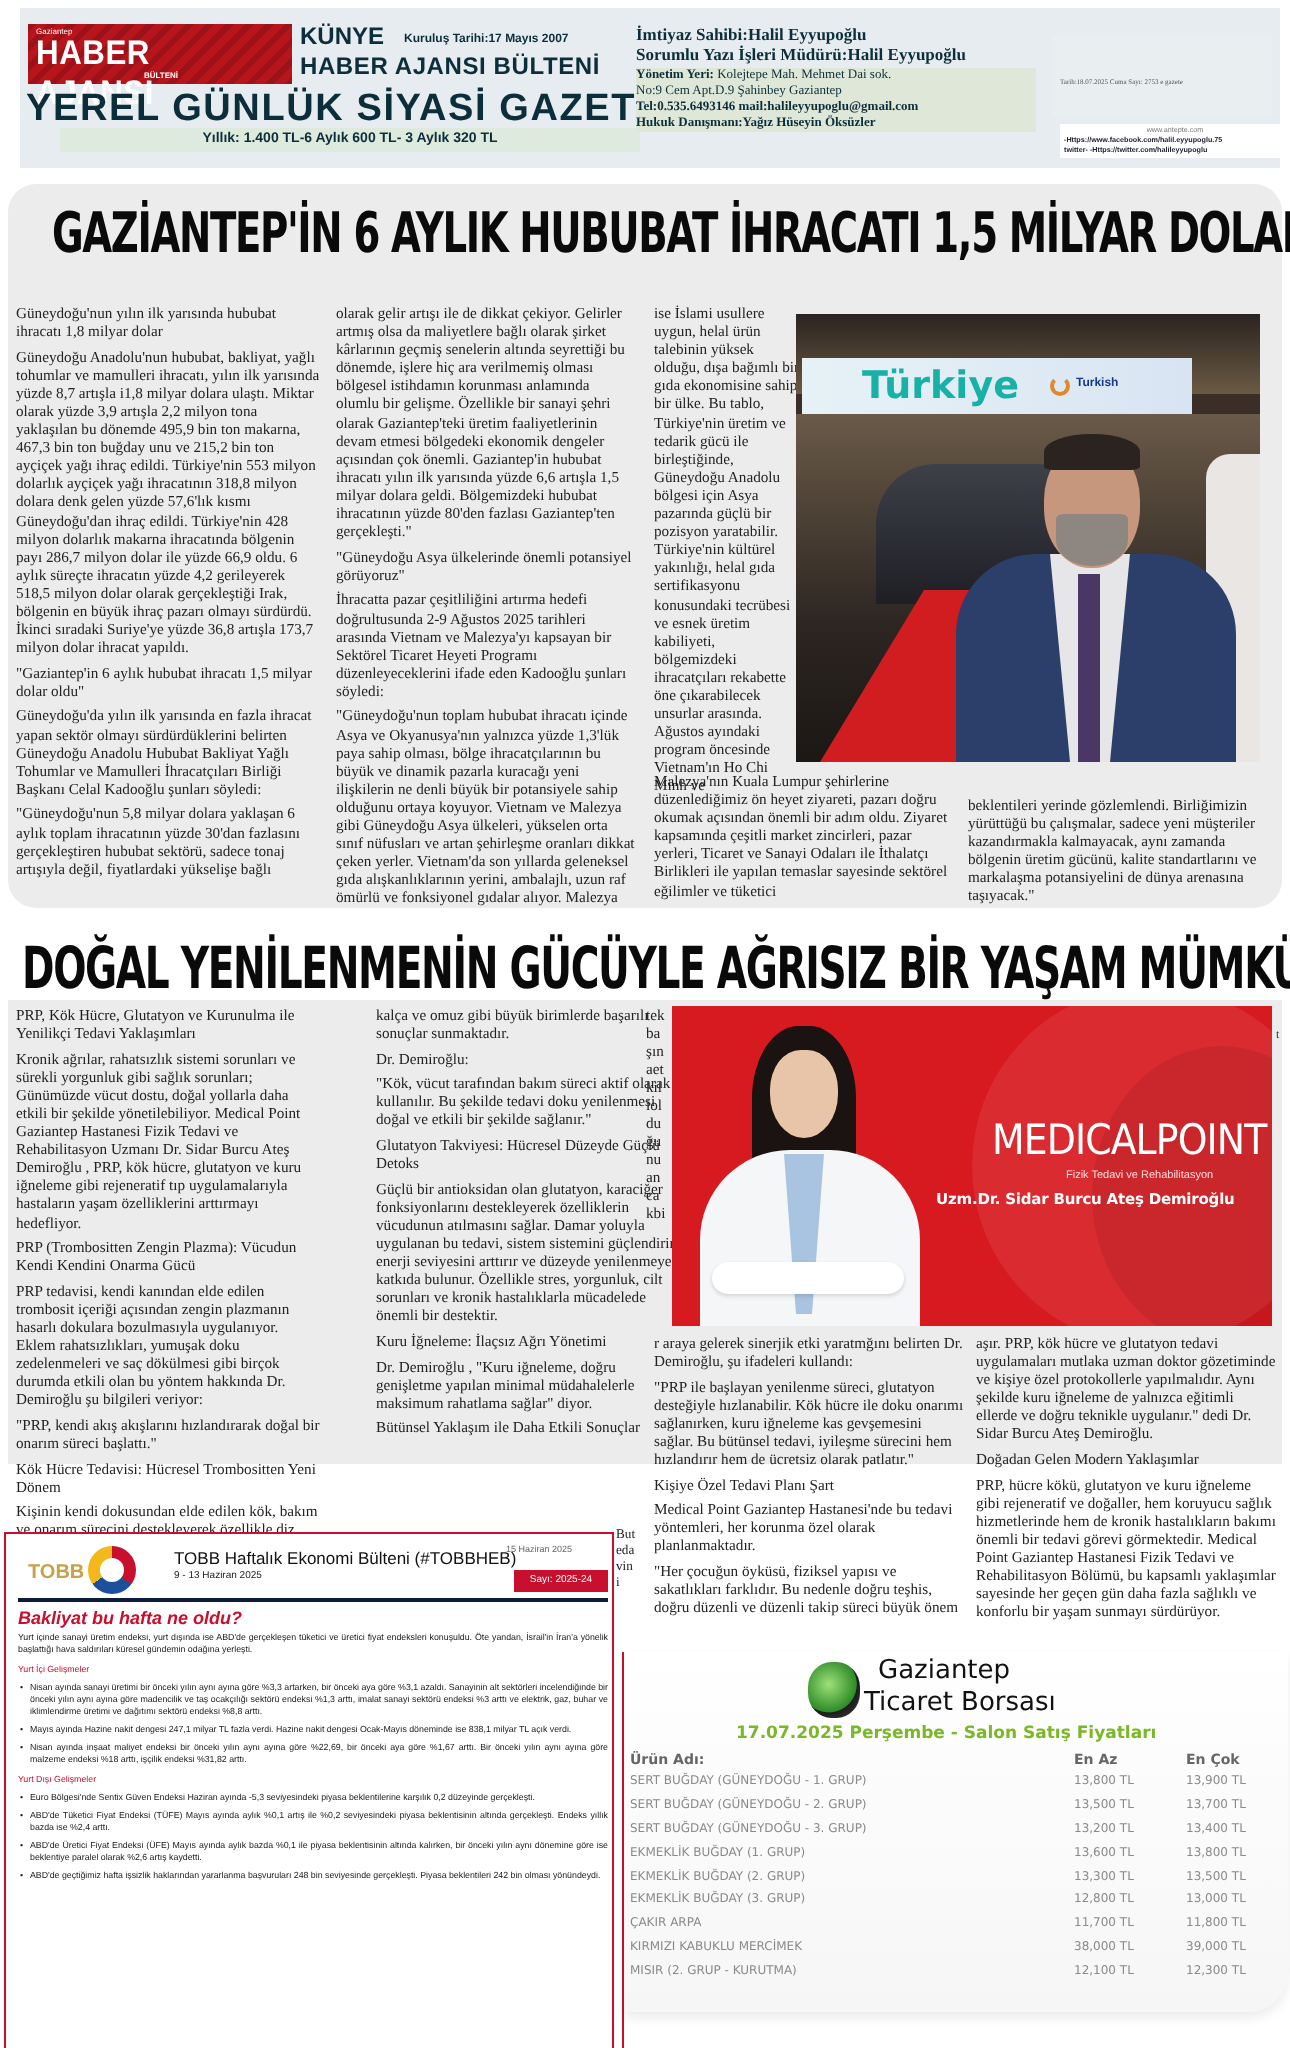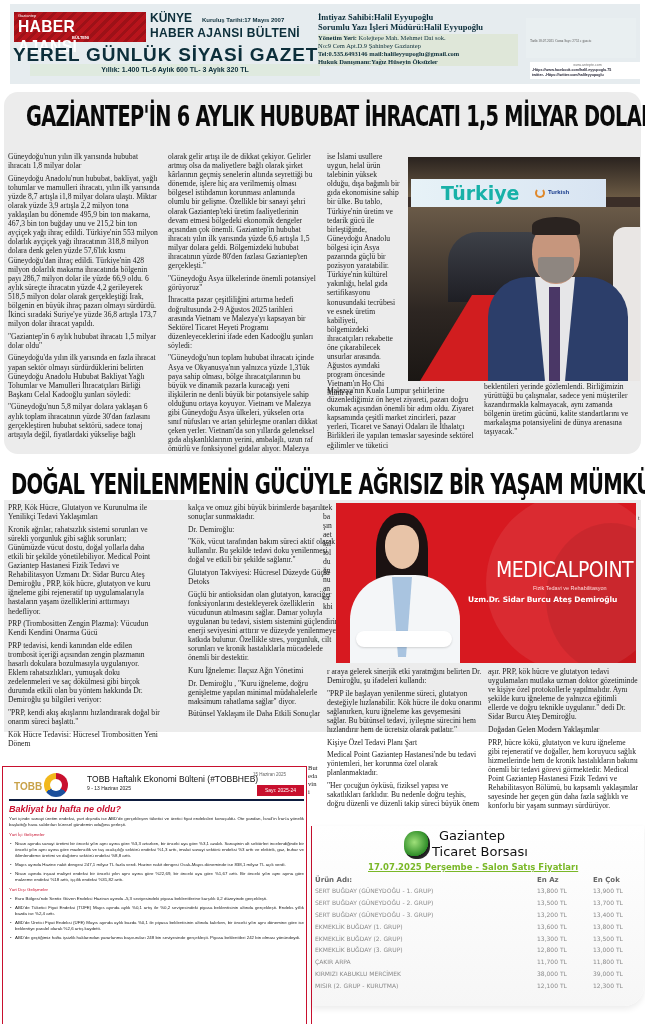--- a/index.html
+++ b/index.html
@@ -33,22 +33,22 @@
   .art1 { position: absolute; left: 4px; top: 92px; width: 637px; height: 362px; background: #ececec; border-radius: 14px; }
   .headline { position: absolute; font-family: "DejaVu Sans", sans-serif; font-weight: bold; color: #0a0a0a; white-space: nowrap; transform-origin: left top; letter-spacing: -1px; }
   .h1 { left: 26px; top: 100px; font-size: 28px; transform: scaleX(.69); }
   .h2 { left: 11px; top: 467px; font-size: 29px; transform: scaleX(.675); }
   .col { position: absolute; font-family: "Liberation Serif", serif; font-size: 7.6px; line-height: 9.1px; color: #222; text-align: left; }
   .col p { margin-bottom: 3.5px; }
   .c1 { left: 8px; top: 152px; width: 152px; }
   .c2 { left: 168px; top: 152px; width: 150px; }
   .c3 { left: 327px; top: 152px; width: 73px; }
   .c3b { left: 327px; top: 386px; width: 150px; }
-  .c4 { left: 484px; top: 382px; width: 150px; }
-  .photo1 { position: absolute; left: 408px; top: 157px; width: 232px; height: 224px; overflow: hidden; background: #3b2e28; }
+  .c4 { left: 484px; top: 398px; width: 150px; }
+  .photo1 { position: absolute; left: 398px; top: 157px; width: 232px; height: 224px; overflow: hidden; background: #3b2e28; }
   .p1-ceiling { position: absolute; left: 0; top: 0; width: 100%; height: 40px; background: linear-gradient(#2a231f, #6b5a44); }
   .p1-banner { position: absolute; left: 3px; top: 22px; width: 195px; height: 28px; background: linear-gradient(90deg, #e7f2f7, #d8e4f2); }
   .p1-turkiye { position: absolute; left: 33px; top: 25px; font: bold 19px "DejaVu Sans", sans-serif; color: #18b1a8; }
   .p1-turkish { position: absolute; left: 140px; top: 32px; font: bold 6px "Liberation Sans", sans-serif; color: #14388a; }
   .p1-logo { position: absolute; left: 127px; top: 31px; width: 10px; height: 10px; border: 2px solid #e0882a; border-radius: 50%; border-top-color: transparent; }
   .p1-hall { position: absolute; left: 0; top: 50px; width: 100%; height: 174px; background: linear-gradient(#6a5a48, #2d2622 60%, #1b1714); }
   .p1-carpet { position: absolute; left: 12px; top: 138px; width: 130px; height: 86px; background: #d11d1f; clip-path: polygon(40% 0, 70% 0, 100% 100%, 0 100%); }
   .p1-crowd { position: absolute; left: 40px; top: 75px; width: 110px; height: 70px; background: linear-gradient(#3a3f49, #1c1d24); border-radius: 30px 30px 0 0; opacity: .9; }
   .p1-white { position: absolute; left: 205px; top: 70px; width: 27px; height: 154px; background: #e9e6e4; border-radius: 12px 0 0 0; }
   .p1-suit { position: absolute; left: 80px; top: 120px; width: 140px; height: 110px; background: #2c3e6a; border-radius: 40px 40px 0 0; }
@@ -94,21 +94,21 @@
   .tobb-body .sec { color: #c8102e; margin-top: 4px; }
   .tobb-body .bl { padding-left: 6px; position: relative; margin-top: 3px; }
   .tobb-body .bl::before { content: "•"; position: absolute; left: 1px; }
 
   
   .gtb { position: absolute; left: 311px; top: 826px; width: 334px; height: 198px; background: #ffffff; border-left: 1.5px solid #c8102e; }
   .gtb-card { position: absolute; left: 0; top: 0; width: 332px; height: 180px; background: linear-gradient(180deg, #ffffff, #f6f6f6); border-radius: 0 0 20px 0; box-shadow: 0 3px 6px rgba(0,0,0,.08); }
   .gtb-logo { position: absolute; left: 92px; top: 5px; width: 26px; height: 28px; border-radius: 45% 45% 45% 45%; background: radial-gradient(circle at 40% 40%, #9fe07a, #2d8c27 60%, #1d1d1d 62%, #404040); }
   .gtb-name1 { position: absolute; left: 127px; top: 2px; font: 13px "DejaVu Sans", sans-serif; color: #111; }
   .gtb-name2 { position: absolute; left: 120px; top: 18px; font: 13px "DejaVu Sans", sans-serif; color: #111; }
-  .gtb-date { position: absolute; left: 56px; top: 36px; font: bold 8.5px "DejaVu Sans", sans-serif; color: #7ab828; white-space: nowrap; text-decoration: underline; }
+  .gtb-date { position: absolute; left: 56px; top: 36px; font: bold 8.5px "DejaVu Sans", sans-serif; color: #7ab828; white-space: nowrap; }
   .gtb-table { position: absolute; left: 3px; top: 48px; width: 326px; border-collapse: collapse; }
   .gtb-table th { font: bold 7px "DejaVu Sans", sans-serif; color: #666; text-align: left; padding: 0; height: 11px; }
   .gtb-table td { font: 6px "DejaVu Sans", sans-serif; color: #8a8a8a; padding: 0; height: 11.8px; white-space: nowrap; }
   .gtb-table .num { text-align: left; }
   .c-name { width: 222px; }
   .c-min { width: 56px; }
 </style>
 </head>
 <body>
 
@@ -192,20 +192,21 @@
 <div class="headline h2">DOĞAL YENİLENMENİN GÜCÜYLE AĞRISIZ BİR YAŞAM MÜMKÜN</div>
 <div class="art2"></div>
 
 <div class="col a2c1">
   <p>PRP, Kök Hücre, Glutatyon ve Kurunulma ile Yenilikçi Tedavi Yaklaşımları</p>
   <p>Kronik ağrılar, rahatsızlık sistemi sorunları ve sürekli yorgunluk gibi sağlık sorunları; Günümüzde vücut dostu, doğal yollarla daha etkili bir şekilde yönetilebiliyor. Medical Point Gaziantep Hastanesi Fizik Tedavi ve Rehabilitasyon Uzmanı Dr. Sidar Burcu Ateş Demiroğlu , PRP, kök hücre, glutatyon ve kuru iğneleme gibi rejeneratif tıp uygulamalarıyla hastaların yaşam özelliklerini arttırmayı hedefliyor.</p>
   <p>PRP (Trombositten Zengin Plazma): Vücudun Kendi Kendini Onarma Gücü</p>
   <p>PRP tedavisi, kendi kanından elde edilen trombosit içeriği açısından zengin plazmanın hasarlı dokulara bozulmasıyla uygulanıyor. Eklem rahatsızlıkları, yumuşak doku zedelenmeleri ve saç dökülmesi gibi birçok durumda etkili olan bu yöntem hakkında Dr. Demiroğlu şu bilgileri veriyor:</p>
   <p>"PRP, kendi akış akışlarını hızlandırarak doğal bir onarım süreci başlattı."</p>
   <p>Kök Hücre Tedavisi: Hücresel Trombositten Yeni Dönem</p>
+  <p>Kişinin kendi dokusundan elde edilen kök, bakım ve onarım sürecini destekleyerek özellikle diz,</p>
 </div>
 <div class="col a2c2">
   <p>kalça ve omuz gibi büyük birimlerde başarılı sonuçlar sunmaktadır.</p>
   <p>Dr. Demiroğlu:</p>
   <p>"Kök, vücut tarafından bakım süreci aktif olarak kullanılır. Bu şekilde tedavi doku yenilenmesi doğal ve etkili bir şekilde sağlanır."</p>
   <p>Glutatyon Takviyesi: Hücresel Düzeyde Güçlü Detoks</p>
   <p>Güçlü bir antioksidan olan glutatyon, karaciğer fonksiyonlarını destekleyerek özelliklerin vücudunun atılmasını sağlar. Damar yoluyla uygulanan bu tedavi, sistem sistemini güçlendirir, enerji seviyesini arttırır ve düzeyde yenilenmeye katkıda bulunur. Özellikle stres, yorgunluk, cilt sorunları ve kronik hastalıklarla mücadelede önemli bir destektir.</p>
   <p>Kuru İğneleme: İlaçsız Ağrı Yönetimi</p>
   <p>Dr. Demiroğlu , "Kuru iğneleme, doğru genişletme yapılan minimal müdahalelerle maksimum rahatlama sağlar" diyor.</p>
   <p>Bütünsel Yaklaşım ile Daha Etkili Sonuçlar</p>

